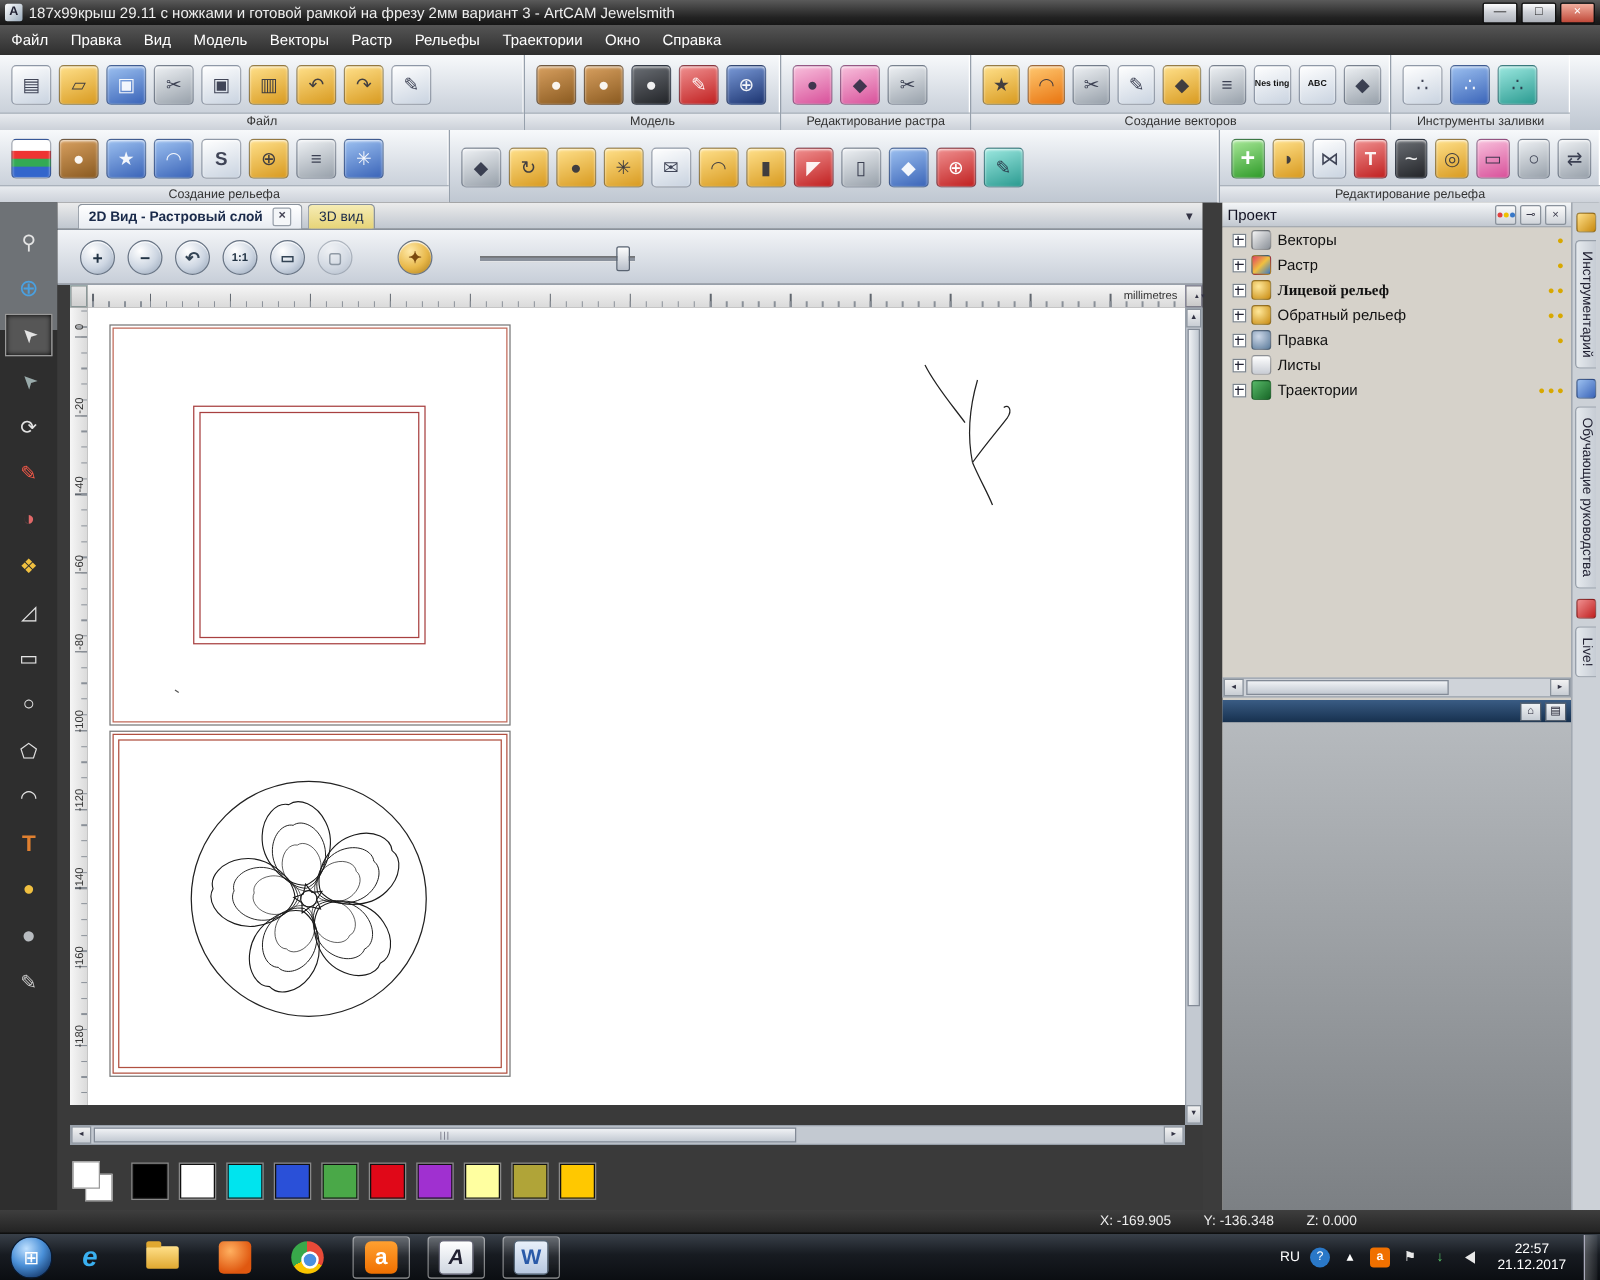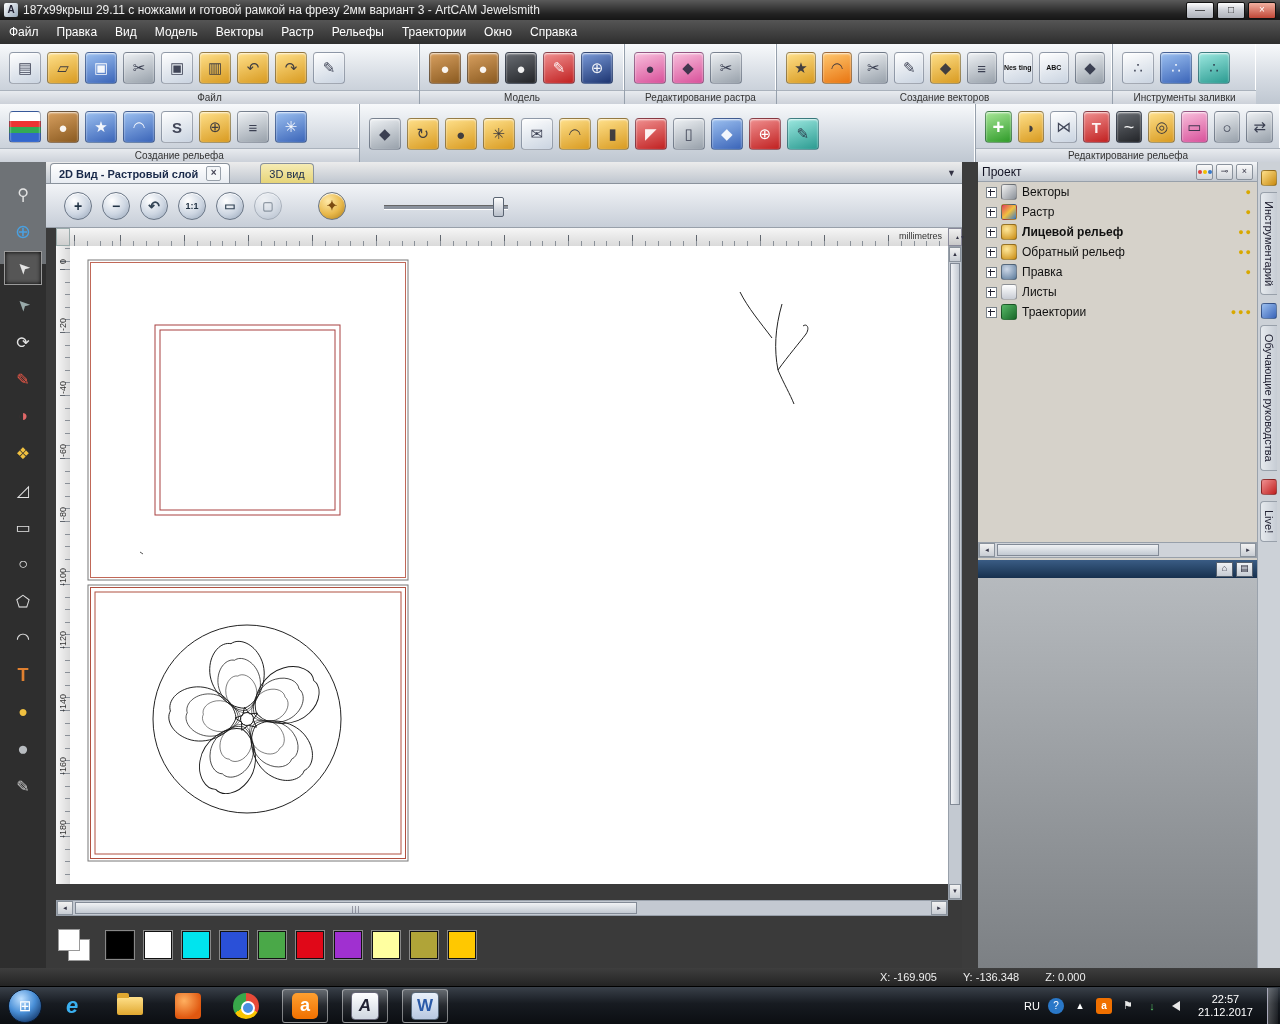--- a/index.html
+++ b/index.html
@@ -76,25 +76,25 @@
   [data-t~="gold"] .ltg{color:#f0c040;}
   [data-t~="globe"] .ltg{color:#4aa0e0;font-size:19px;}
   [data-t~="pick"] .ltg{color:#e06868;}
   [data-t~="gray"] .ltg{color:#b8bcc0;font-size:19px;}
   [data-t~="text"] .ltg{color:#e08030;font-weight:bold;font-size:18px;}
   [data-t~="dark"] .ltg{color:#c8c8c8;}
 
   
   #docarea{left:46px;top:162px;width:916px;height:806px;background:#3a3a3a;}
   .tabbar{left:0;top:0;width:916px;height:22px;background:linear-gradient(#ececec,#bfc6cf);
-    display:flex;align-items:flex-end;padding-left:4px;box-sizing:border-box;border-bottom:1px solid #8a929c;}
+    display:flex;align-items:flex-end;padding-left:16px;box-sizing:border-box;border-bottom:1px solid #8a929c;}
   .tab{height:19px;display:flex;align-items:center;padding:0 8px;font-size:11px;color:#1a2a4a;
     border:1px solid #8a929c;border-bottom:none;border-radius:4px 4px 0 0;margin-right:4px;}
   .tab.active{background:linear-gradient(#ffffff,#e8ecf2);font-weight:bold;}
-  .tab.t3d{background:linear-gradient(#f6ecb4,#e6d478);margin-left:26px;}
+  .tab.t3d{background:linear-gradient(#f6ecb4,#e6d478);}
   .tabclose{margin-left:8px;width:13px;height:13px;border:1px solid #98a0aa;border-radius:2px;background:#f4f6f8;
     font-size:10px;line-height:11px;text-align:center;color:#445;}
   .tabdrop{margin-left:auto;margin-right:6px;align-self:center;font-size:9px;color:#334;}
   .zoombar{left:0;top:22px;width:916px;height:44px;background:linear-gradient(#f2f4f7,#c7ced8);
     display:flex;align-items:center;padding-left:18px;box-sizing:border-box;border-bottom:1px solid #98a0aa;}
   .zb{width:28px;height:28px;margin-right:10px;border-radius:50%;
     background:radial-gradient(circle at 35% 30%,#fff,#cdd6e2 55%,#93a2b6);
     border:1px solid #6a7686;box-shadow:inset 0 1px 1px #fff;display:flex;align-items:center;justify-content:center;
     font-size:14px;font-weight:bold;color:#234;padding:0;}
   .zb.small-label{font-size:9px;}
@@ -163,21 +163,21 @@
   .texp::after{content:"";position:absolute;top:1px;bottom:1px;left:3px;width:1px;background:#223;}
   .tico{width:14px;height:14px;border-radius:3px;margin-right:5px;flex:none;border:1px solid rgba(0,0,0,.3);}
   [data-ico="root"]{background:linear-gradient(135deg,#fff,#8aa);}
   [data-ico="vectors"]{background:linear-gradient(135deg,#f4f4f4,#8a9098);}
   [data-ico="raster"]{background:linear-gradient(135deg,#e04060,#f0c040 50%,#3878c8);}
   [data-ico="relief"]{background:radial-gradient(circle at 35% 30%,#ffe89a,#c88a10);}
   [data-ico="template"]{background:radial-gradient(circle at 35% 30%,#cdd8e8,#5a7a9a);}
   [data-ico="sheets"]{background:linear-gradient(#ffffff,#c8ccd4);}
   [data-ico="toolpaths"]{background:linear-gradient(135deg,#58b868,#186828);}
   .tlabel{white-space:nowrap;overflow:hidden;}
-  [data-w="1"]{font-weight:bold;}
+  [data-w="1"]{font-weight:bold;font-family:Liberation Serif, serif;}
   .tbulbs{margin-left:auto;margin-right:4px;font-size:9px;color:#d8a800;letter-spacing:2px;flex:none;}
   .pscroll{left:0;top:380px;width:279px;height:16px;background:#cfd3d9;border:1px solid #98a0aa;box-sizing:border-box;display:flex;}
   .pthumb{width:160px;margin:1px 0 1px 2px;background:linear-gradient(#f0f2f5,#c2c9d2);border:1px solid #828a96;}
   .bluebar{left:0;top:398px;width:279px;height:18px;background:linear-gradient(#3a5c84,#16304e);
     display:flex;align-items:center;justify-content:flex-end;padding-right:4px;box-sizing:border-box;}
   .bbtn{width:15px;height:13px;margin-left:3px;background:linear-gradient(#f0f2f4,#c6ccd4);border:1px solid #55606e;
     font-size:9px;line-height:11px;text-align:center;color:#223;}
   .pempty{left:0;top:416px;width:279px;height:390px;background:linear-gradient(#b6babe,#7c8084);}
 
   

